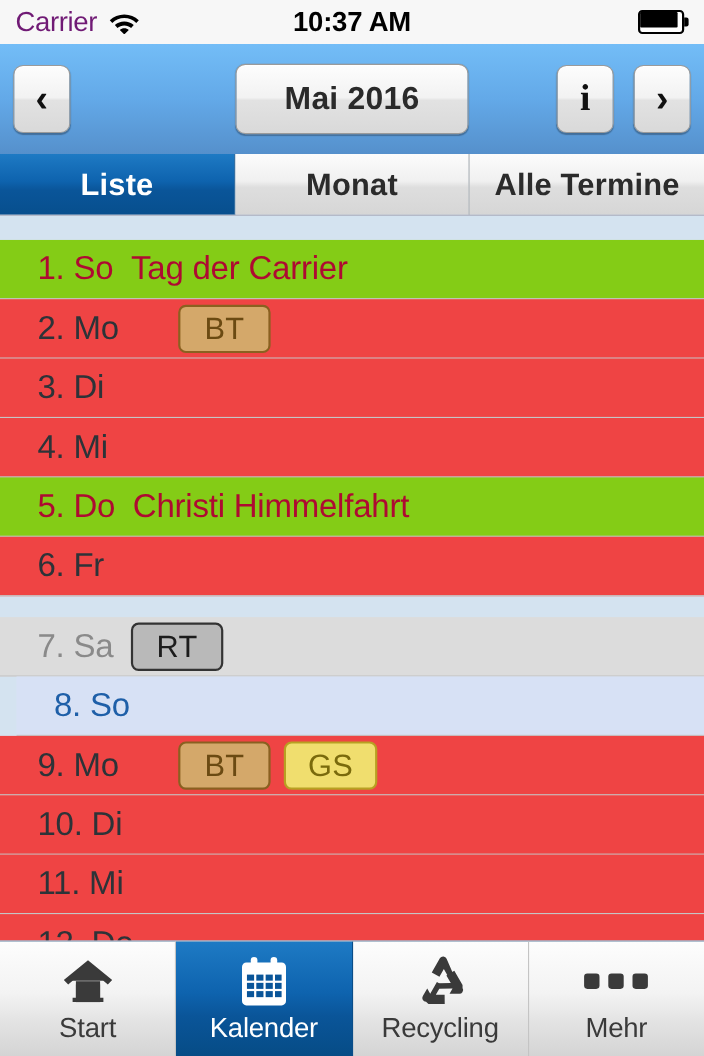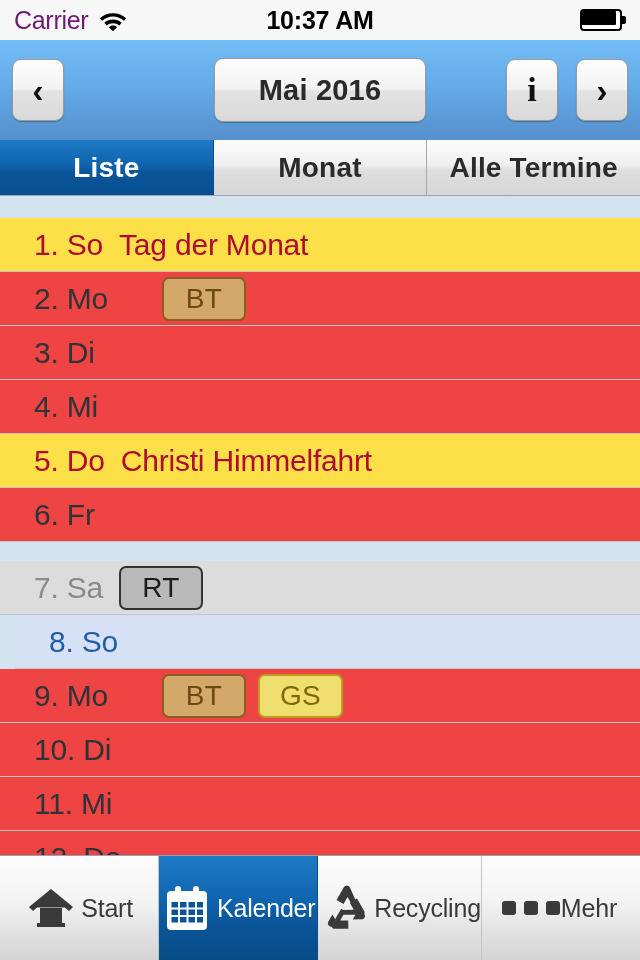--- a/index.html
+++ b/index.html
@@ -107,21 +107,21 @@
     position:relative;
     height:54px;
     display:flex; align-items:center;
     padding-left:34px;
     border-bottom:1px solid #C5C5C5;
     cursor:pointer;
   }
   .row.weekday { background:#ef4444;gap:38px; }
   .row.saturday { background:#DCDCDC;margin-top:19px; }
   .row.sunday  { background:#D7E1F5;margin-left:15px; }
-  .row.holiday { background:#fde047; }
+  .row.holiday { background:#84cc16; }
 
   .day-label {
     font-size:30px;
     color:#2D3338;
     white-space:nowrap;
     letter-spacing:-.2px;
   }
   .row.saturday .day-label { color:#8A8A8A; }
   .row.sunday  .day-label { color:#1E5FA8; }
   .row.holiday .day-label { color:#AE0A32; }
@@ -150,21 +150,21 @@
   
   .tabbar {
     position:absolute; bottom:0; left:0; width:640px; height:105px;
     display:flex;
     background:linear-gradient(to bottom, #FDFDFD 0%, #F3F3F3 45%, #E3E3E3 70%, #D4D4D4 100%);
     border-top:1px solid #8FA3B8;
     z-index:50;
   }
   .tab {
     flex:1 1 0;
-    display:flex; flex-direction:row; align-items:center; justify-content:center;
+    display:flex; flex-direction:column; align-items:center; justify-content:center;
     gap:4px;
     border-right:1px solid #C4C4C4;
     color:#3A3A3A;
     cursor:pointer; user-select:none;
   }
   .tab:last-child { border-right:none; }
   .tab.selected {
     background:linear-gradient(to bottom, #1E7AC4 0%, #0E63AE 45%, #0A5599 65%, #064C86 100%);
     color:#FFFFFF;
     border-right:1px solid #0A4D88;
@@ -223,21 +223,21 @@
         <span>Monat</span>
       </div>
       <div class="segment">
         <span>Alle Termine</span>
       </div>
     </div>
 
   <div class="list" id="list">
       <div class="row holiday">
         <span class="day-label">1. So</span>
-        <span class="event-title">Tag der Monat</span>
+        <span class="event-title">Tag der Carrier</span>
       </div>
       <div class="row weekday">
         <span class="day-label">2. Mo</span>
         <span class="badges">
           <span class="badge bt">BT</span>
         </span>
       </div>
       <div class="row weekday">
         <span class="day-label">3. Di</span>
       </div>

